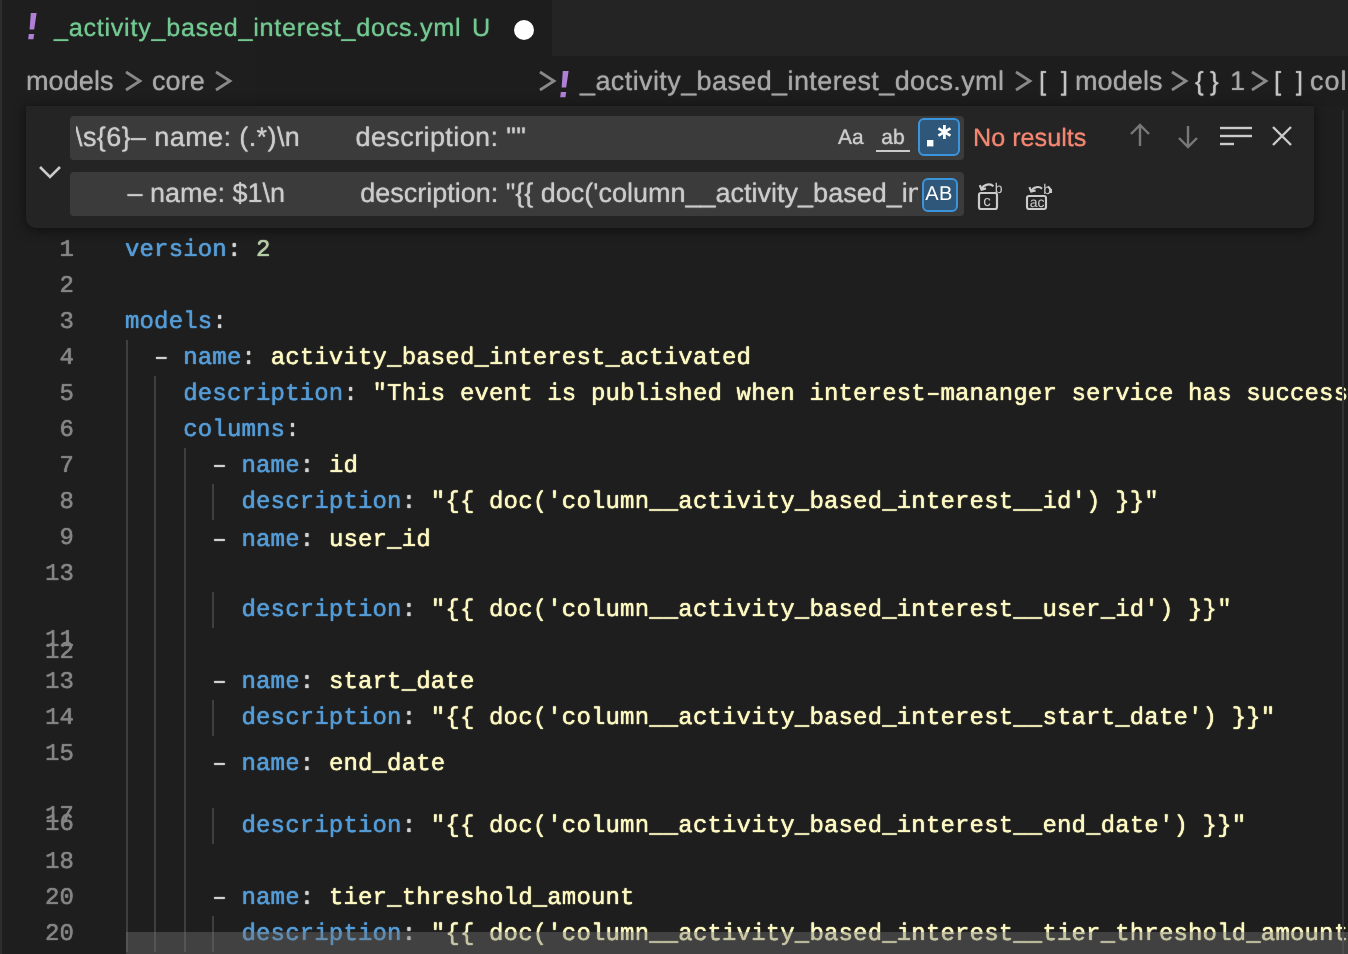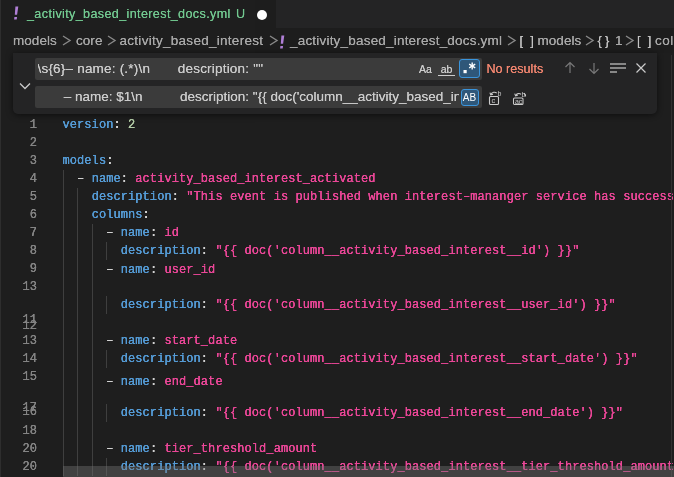--- a/index.html
+++ b/index.html
@@ -27,21 +27,21 @@
   #crumbs .sym { position:absolute; top:0; height:25px; color:#c5c5c5; font-size:13px; letter-spacing:0.5px; }
 
   
   .ln { position:absolute; width:36px; text-align:right; color:#858585;
     font-family:"Liberation Mono", monospace; font-size:12px; line-height:18px; height:18px;
     letter-spacing:0.08px; }
   .cl { position:absolute; left:61.5px; height:18px; line-height:18px; white-space:pre;
     font-family:"Liberation Mono", monospace; font-size:12px; letter-spacing:0.08px;
     color:#d4d4d4; }
   .cl .k { color:#569cd6; }
-  .cl .s { color:#ec4899; }
+  .cl .s { color:#fef9c3; }
   .cl .n { color:#b5cea8; }
   .guide { position:absolute; width:1px; background:#404040; }
 
   
   #hthumb { position:absolute; left:61.5px; top:466px; width:613px; height:11px;
     background:rgba(121,121,121,0.4); z-index:30; }
 
   
   #find { position:absolute; left:12px; top:53px; width:644px; height:61px;
     background:#252526; border-radius:0 0 5px 5px;
@@ -85,21 +85,20 @@
 
   <div id="crumbs">
     <span class="ci" style="left:12px">models</span>
     <svg class="csep" style="left:60px" width="11" height="11" viewBox="0 0 11 11">
         <path d="M2 1 L9 5.5 L2 10" stroke="#8a8a8a" stroke-width="1.4" fill="none"></path>
       </svg>
     <span class="ci" style="left:75px">core</span>
     <svg class="csep" style="left:104.5px" width="11" height="11" viewBox="0 0 11 11">
         <path d="M2 1 L9 5.5 L2 10" stroke="#8a8a8a" stroke-width="1.4" fill="none"></path>
       </svg>
-    <span class="ci" style="left:118.5px;letter-spacing:0.28px">activity_based_interest</span>
     <svg class="csep" style="left:266.5px" width="11" height="11" viewBox="0 0 11 11">
         <path d="M2 1 L9 5.5 L2 10" stroke="#8a8a8a" stroke-width="1.4" fill="none"></path>
       </svg>
     <svg style="position:absolute;left:277px;top:5.5px" width="8" height="16" viewBox="0 0 8 16">
       <path d="M3.4 1.5 L6.3 1.5 L5.1 9.8 L2.8 9.8 Z M2.4 12 L5.1 12 L4.7 14.6 L2.1 14.6 Z" fill="#b180d7"></path>
     </svg>
     <span class="ci" style="left:289px;letter-spacing:0.2px">_activity_based_interest_docs.yml</span>
     <svg class="csep" style="left:504.5px" width="11" height="11" viewBox="0 0 11 11">
         <path d="M2 1 L9 5.5 L2 10" stroke="#8a8a8a" stroke-width="1.4" fill="none"></path>
       </svg>

